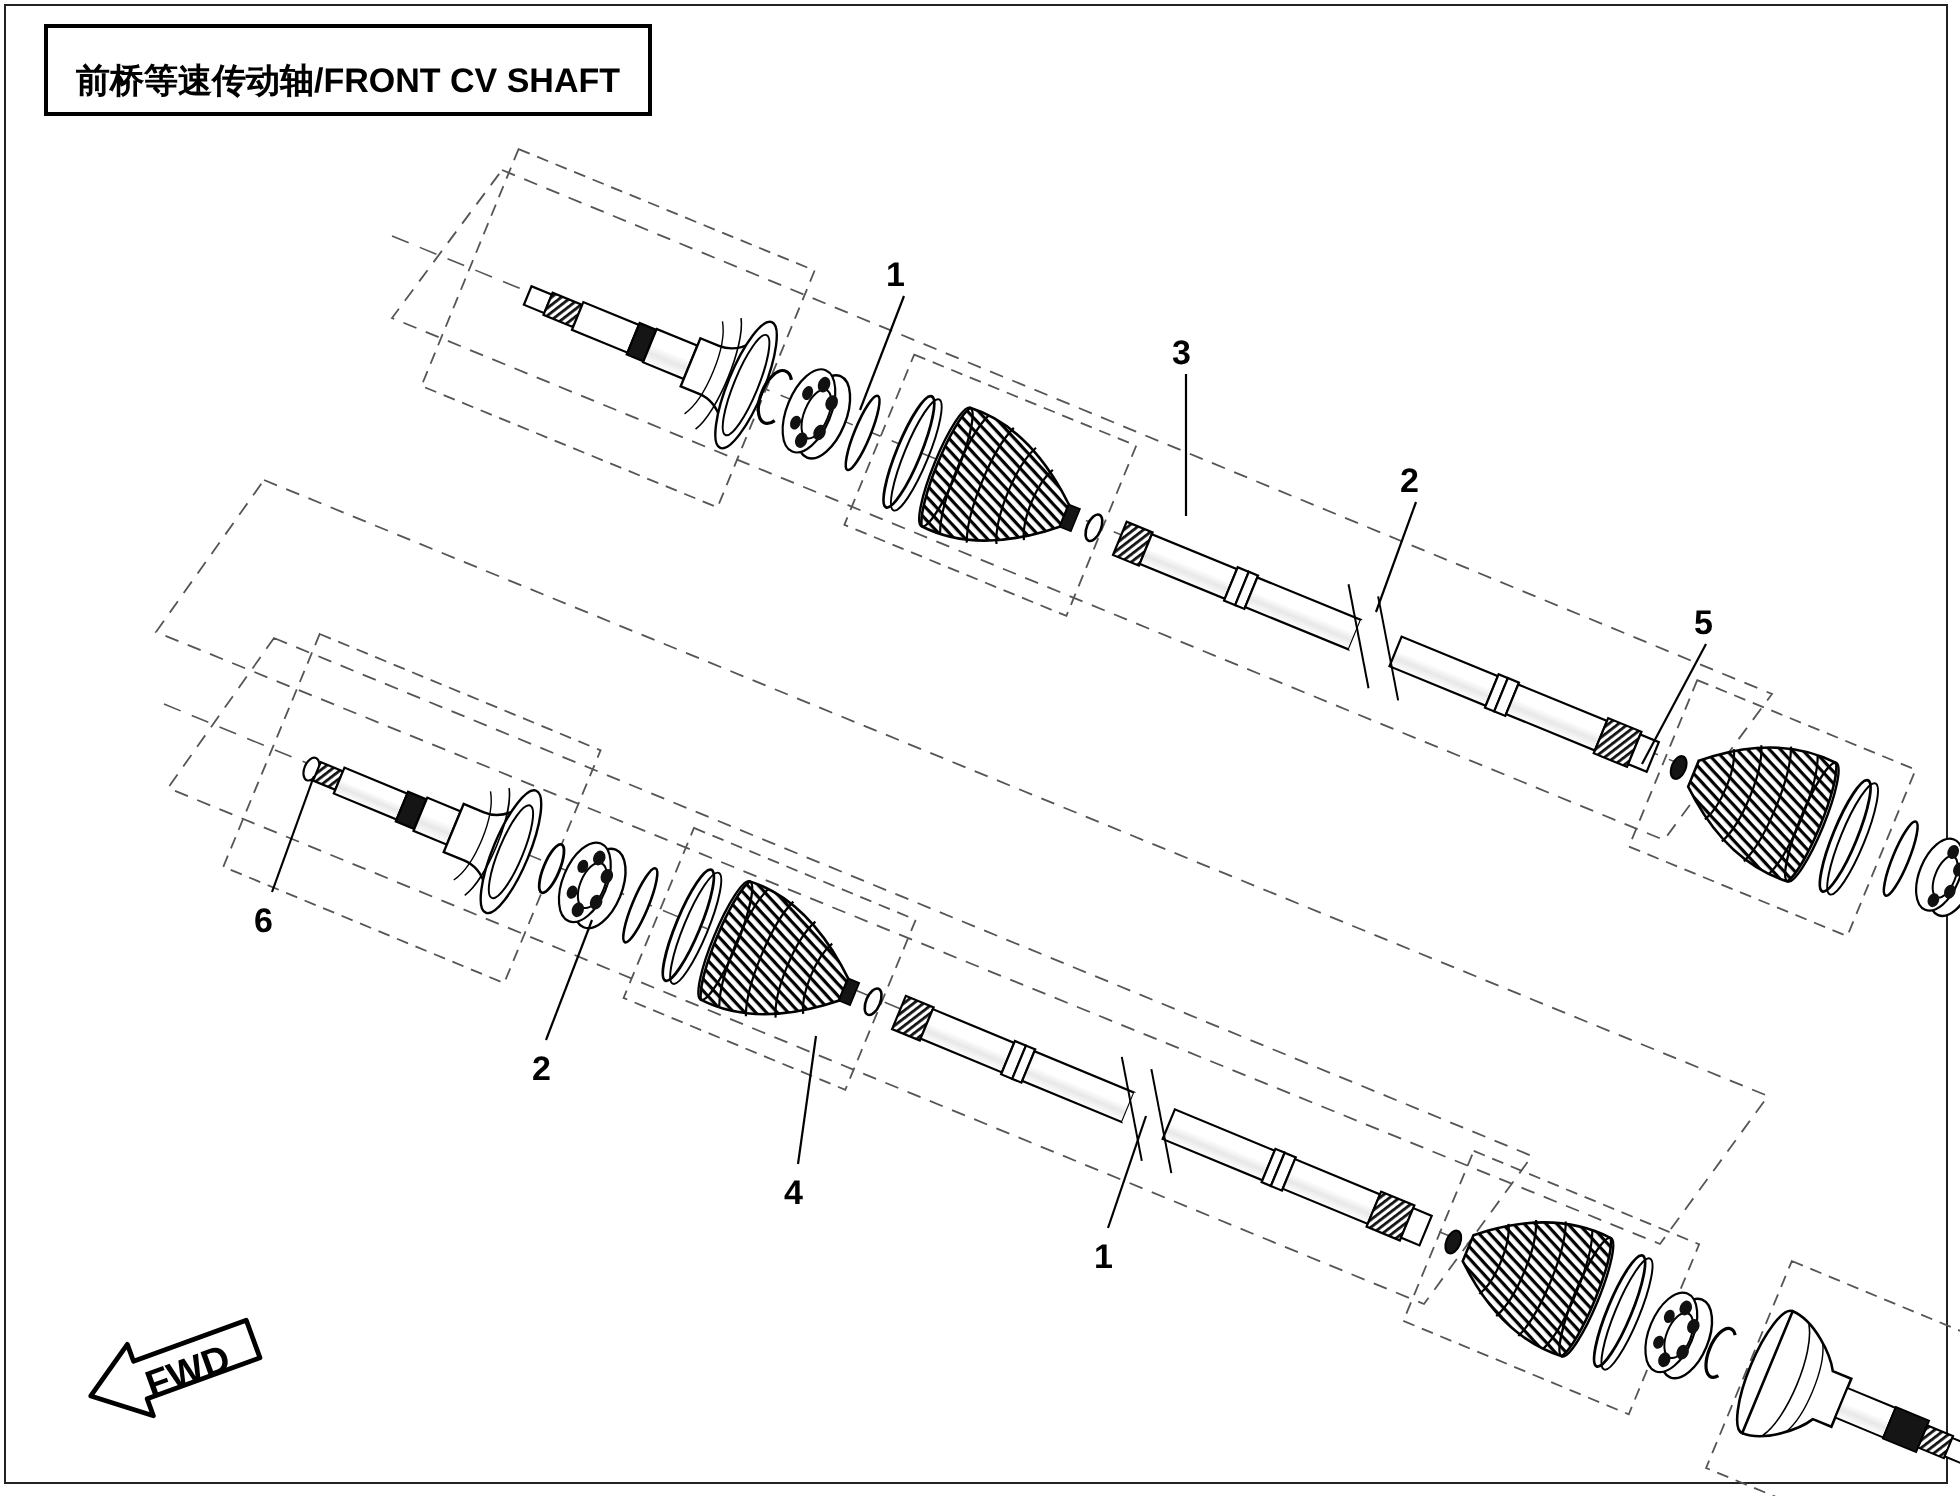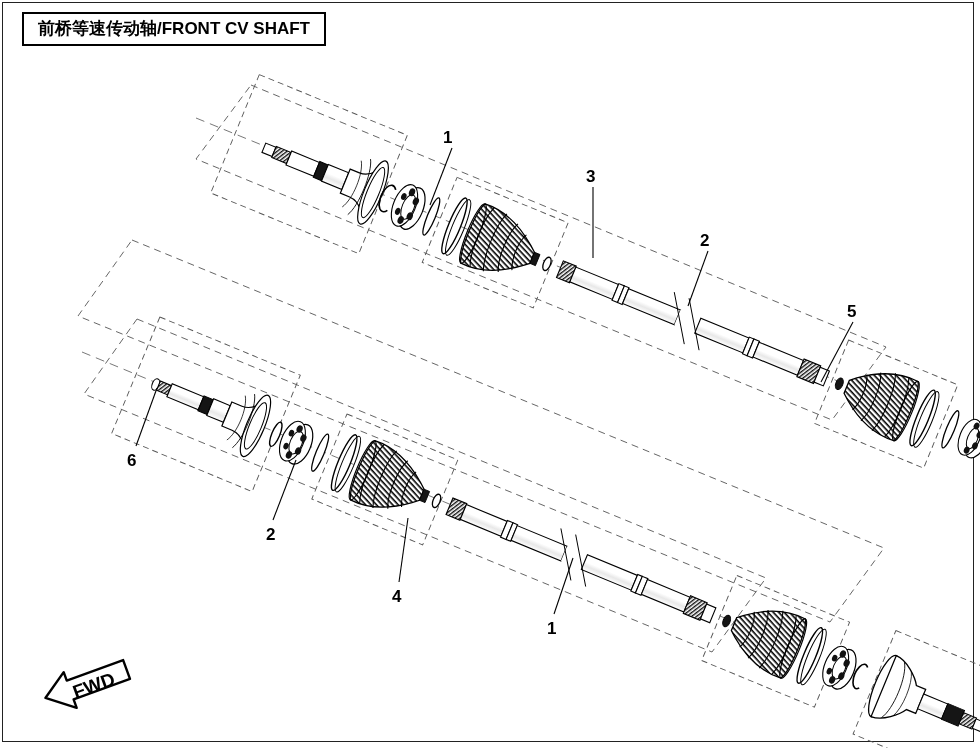--- a/index.html
+++ b/index.html
@@ -8,21 +8,21 @@
     font-family:"Liberation Sans","DejaVu Sans",sans-serif;
     position:relative;overflow:hidden;color:#000;
   }
   #page-frame{
     position:absolute;left:2px;top:2px;width:972px;height:740px;
     border:1px solid #222;box-sizing:border-box;background:#fff;
   }
   #title-box{
     position:absolute;left:22px;top:12px;
     border:2px solid #000;background:#fff;
-    padding:4px 14px 5px 14px;
+    padding:16px 14px 5px 14px;
     font-size:17px;font-weight:bold;letter-spacing:0px;
     white-space:nowrap;z-index:40;line-height:1.25;
   }
   #canvas{position:absolute;left:0;top:0;width:980px;height:748px;}
   .num{
     position:absolute;font-size:17px;font-weight:bold;
     font-family:"Liberation Sans","DejaVu Sans",sans-serif;
     z-index:30;line-height:1;
   }
   #fwd-logo{position:absolute;left:36px;top:652px;width:108px;height:68px;z-index:35;}

